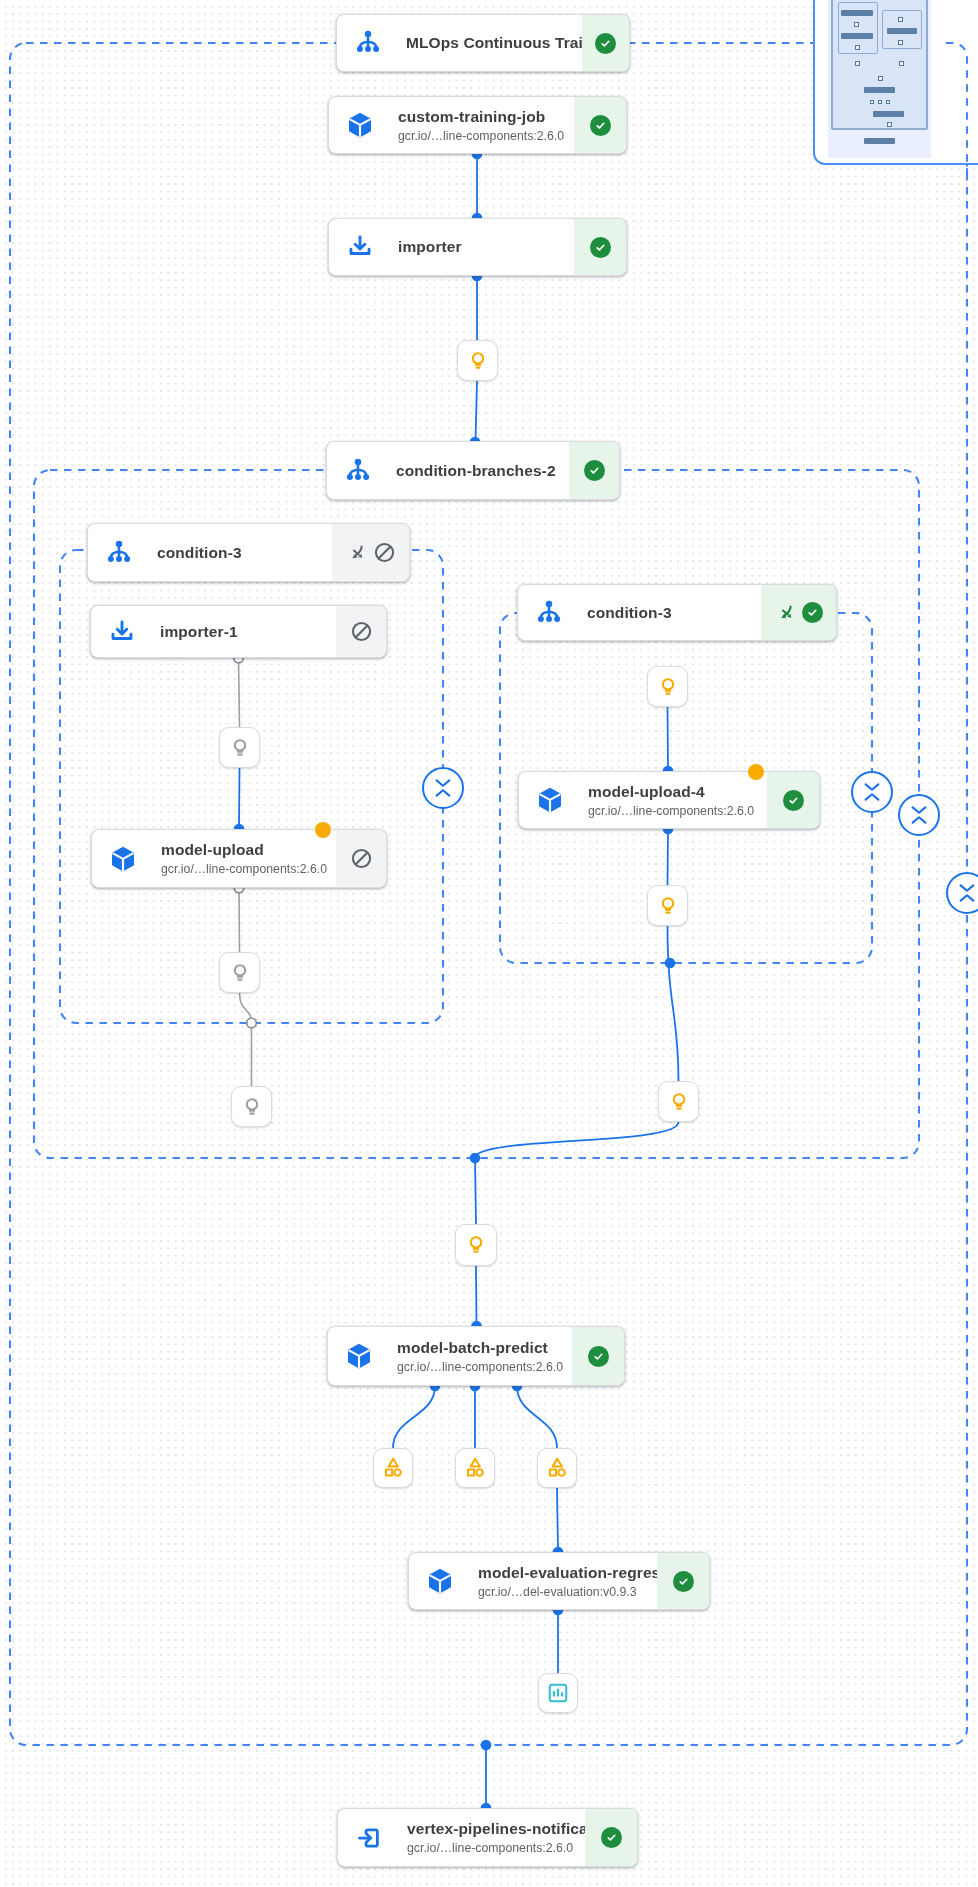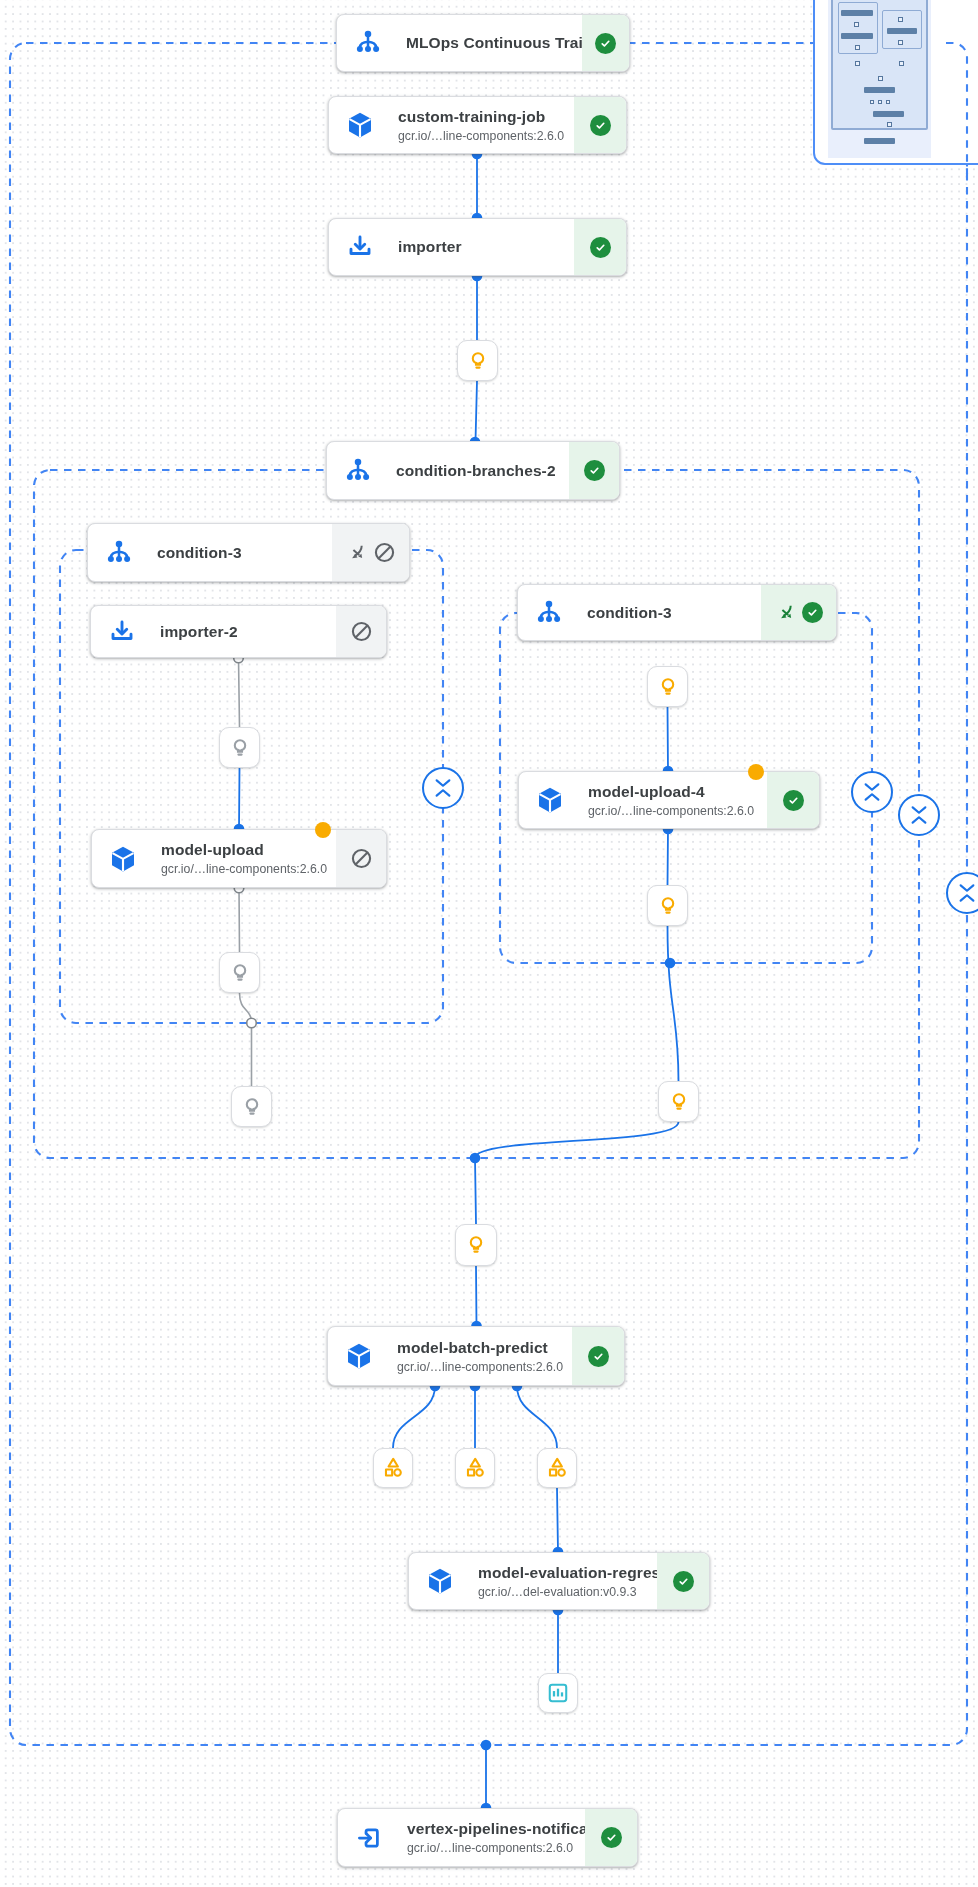--- a/index.html
+++ b/index.html
@@ -206,21 +206,21 @@
   </div>
 <div class="node" style="left: 90px; top: 605px; width: 297px; height: 53px;">
     <span class="nicon">
       <svg width="30" height="30" viewBox="0 0 24 24" fill="none" stroke="#1a73e8" stroke-width="2.3" stroke-linecap="round" stroke-linejoin="round">
         <path d="M12 4v9.2"></path>
         <path d="M8.2 9.8 12 13.6l3.8-3.8"></path>
         <path d="M4.8 13.8v3.4h14.4v-3.4"></path>
       </svg>
     </span>
     <div class="ntext" style="padding-right: 58px;">
-      <div class="ntitle">importer-2</div>
+      <div class="ntitle">importer-1</div>
     </div>
     <div class="status skip" style="width: 50px;">
       <span style="display:flex">
         <svg width="23" height="23" viewBox="0 0 22 22" fill="none" stroke="#5f6368" stroke-width="2">
           <circle cx="11" cy="11" r="8.2"></circle>
           <path d="M5.3 16.7 16.7 5.3"></path>
         </svg>
       </span>
     </div>
   </div>

